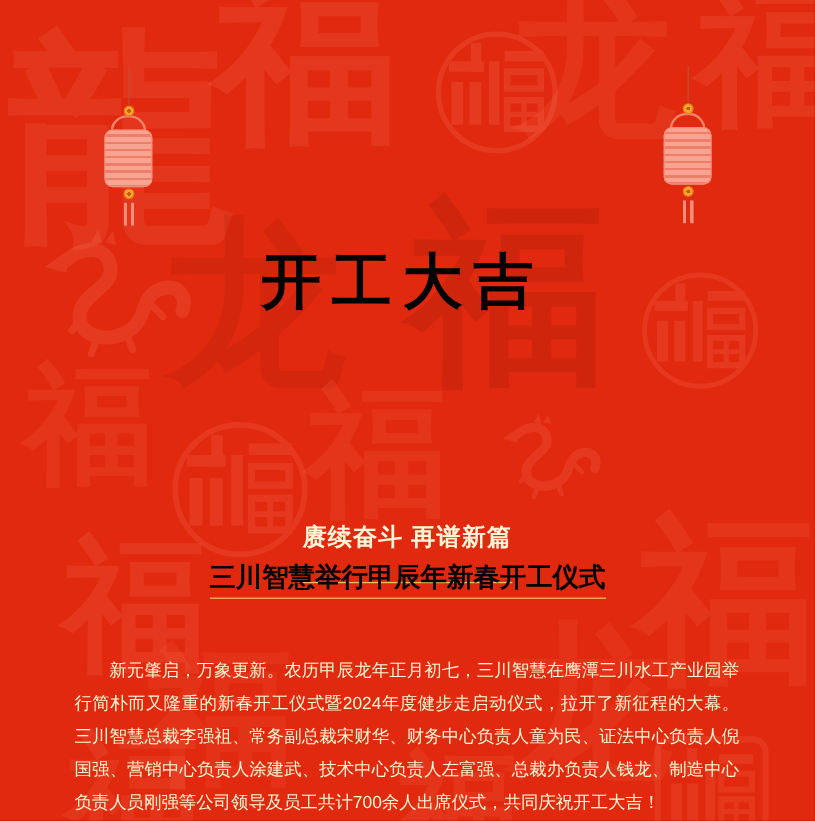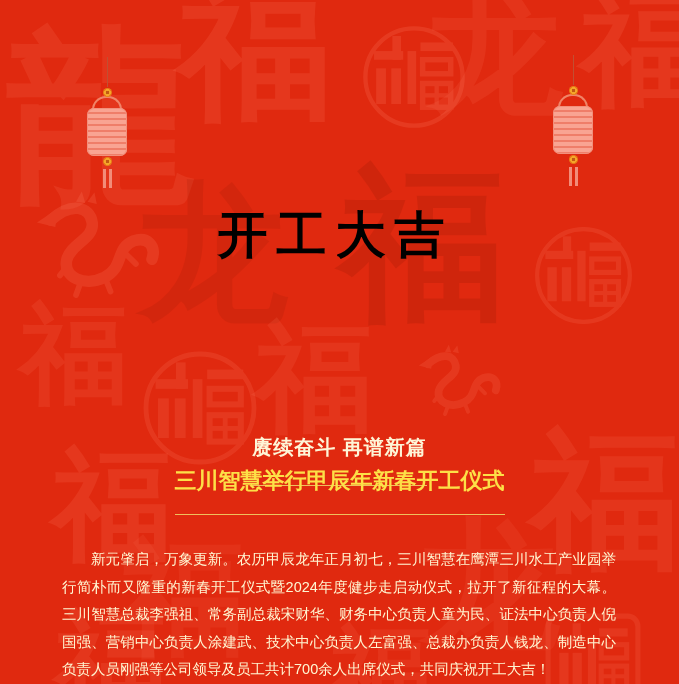--- a/index.html
+++ b/index.html
@@ -68,21 +68,21 @@
   }
   .slogan-wrap{position:absolute;left:0;right:0;text-align:center;}
   .slogan-wrap.s1{top:434px;}
   .slogan-wrap.s2{top:466px;}
   .slogan{
     display:inline-block;
     font-weight:700;
     border-bottom:1px solid #EFC05C;
   }
   .s1 .slogan{font-size:20px;color:#FEF5D7;padding-bottom:24px;letter-spacing:1px;}
-  .s2 .slogan{font-size:22px;color:#fde047;padding-bottom:18px;}
+  .s2 .slogan{font-size:22px;color:#000000;padding-bottom:2px;}
   .body-text{
     position:absolute;left:46px;right:47px;top:530px;
     margin:16px;
     font-size:14.5px;line-height:27.5px;
     color:#FFF6D2;
     text-align:justify;
     text-indent:2em;
   }
 </style>
 </head>

